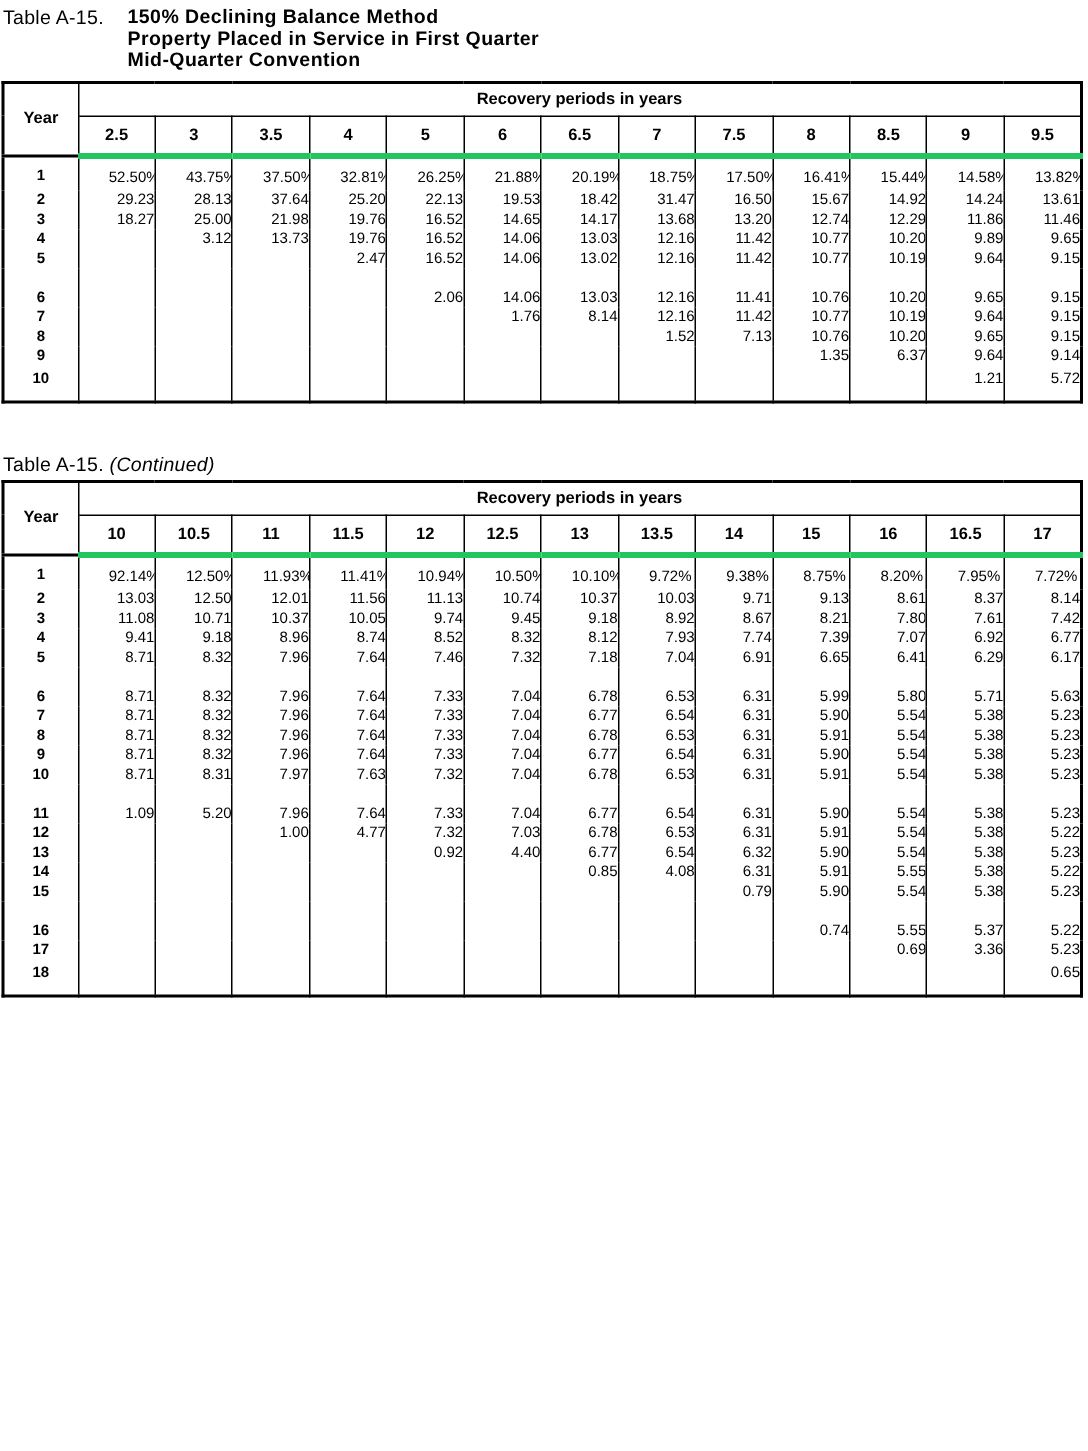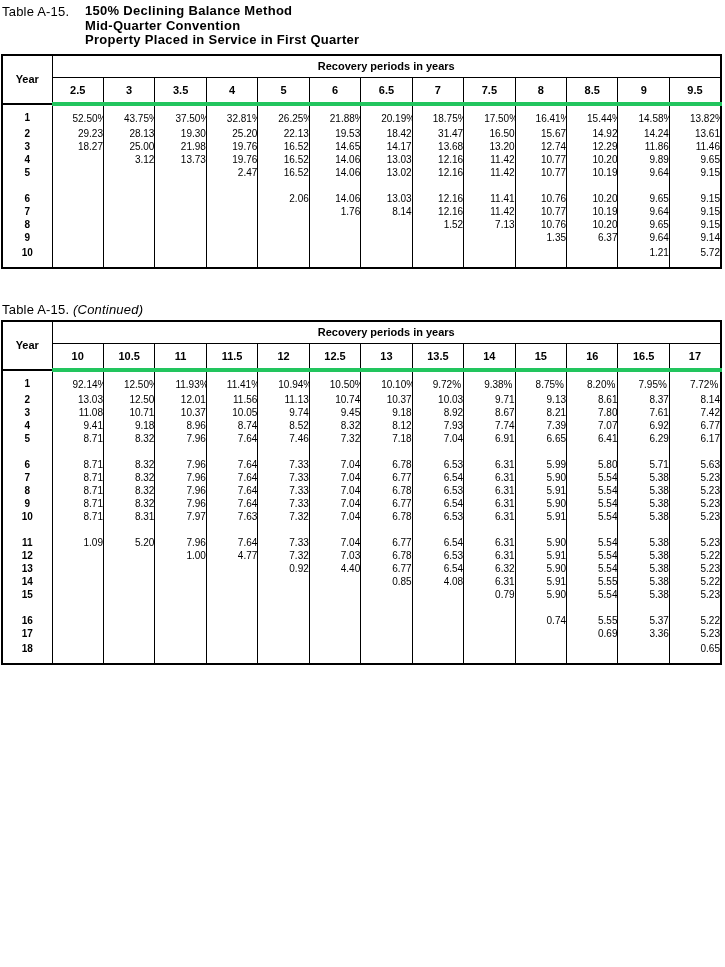--- a/index.html
+++ b/index.html
@@ -88,22 +88,22 @@
 </style>
 </head>
 <body>
 
 <div class="page">
 
   <div class="caption">
     <span class="cap-label">Table A-15.</span>
     <div class="cap-lines">
       <div>150% Declining Balance Method</div>
+      <div>Property Placed in Service in First Quarter</div>
       <div>Mid-Quarter Convention</div>
-      <div>Property Placed in Service in First Quarter</div>
     </div>
   </div>
 
   <table class="dep-table">
       <colgroup>
         <col class="c-year">
         <col>
         <col>
         <col>
         <col>
@@ -152,21 +152,21 @@
           <td class="rate-cell pct">17.50%</td>
           <td class="rate-cell pct">16.41%</td>
           <td class="rate-cell pct">15.44%</td>
           <td class="rate-cell pct">14.58%</td>
           <td class="rate-cell pct">13.82%</td>
         </tr>
         <tr>
           <td class="year-cell">2</td>
           <td class="rate-cell">29.23</td>
           <td class="rate-cell">28.13</td>
-          <td class="rate-cell">19.30</td>
+          <td class="rate-cell">37.64</td>
           <td class="rate-cell">25.20</td>
           <td class="rate-cell">22.13</td>
           <td class="rate-cell">19.53</td>
           <td class="rate-cell">18.42</td>
           <td class="rate-cell">31.47</td>
           <td class="rate-cell">16.50</td>
           <td class="rate-cell">15.67</td>
           <td class="rate-cell">14.92</td>
           <td class="rate-cell">14.24</td>
           <td class="rate-cell">13.61</td>

